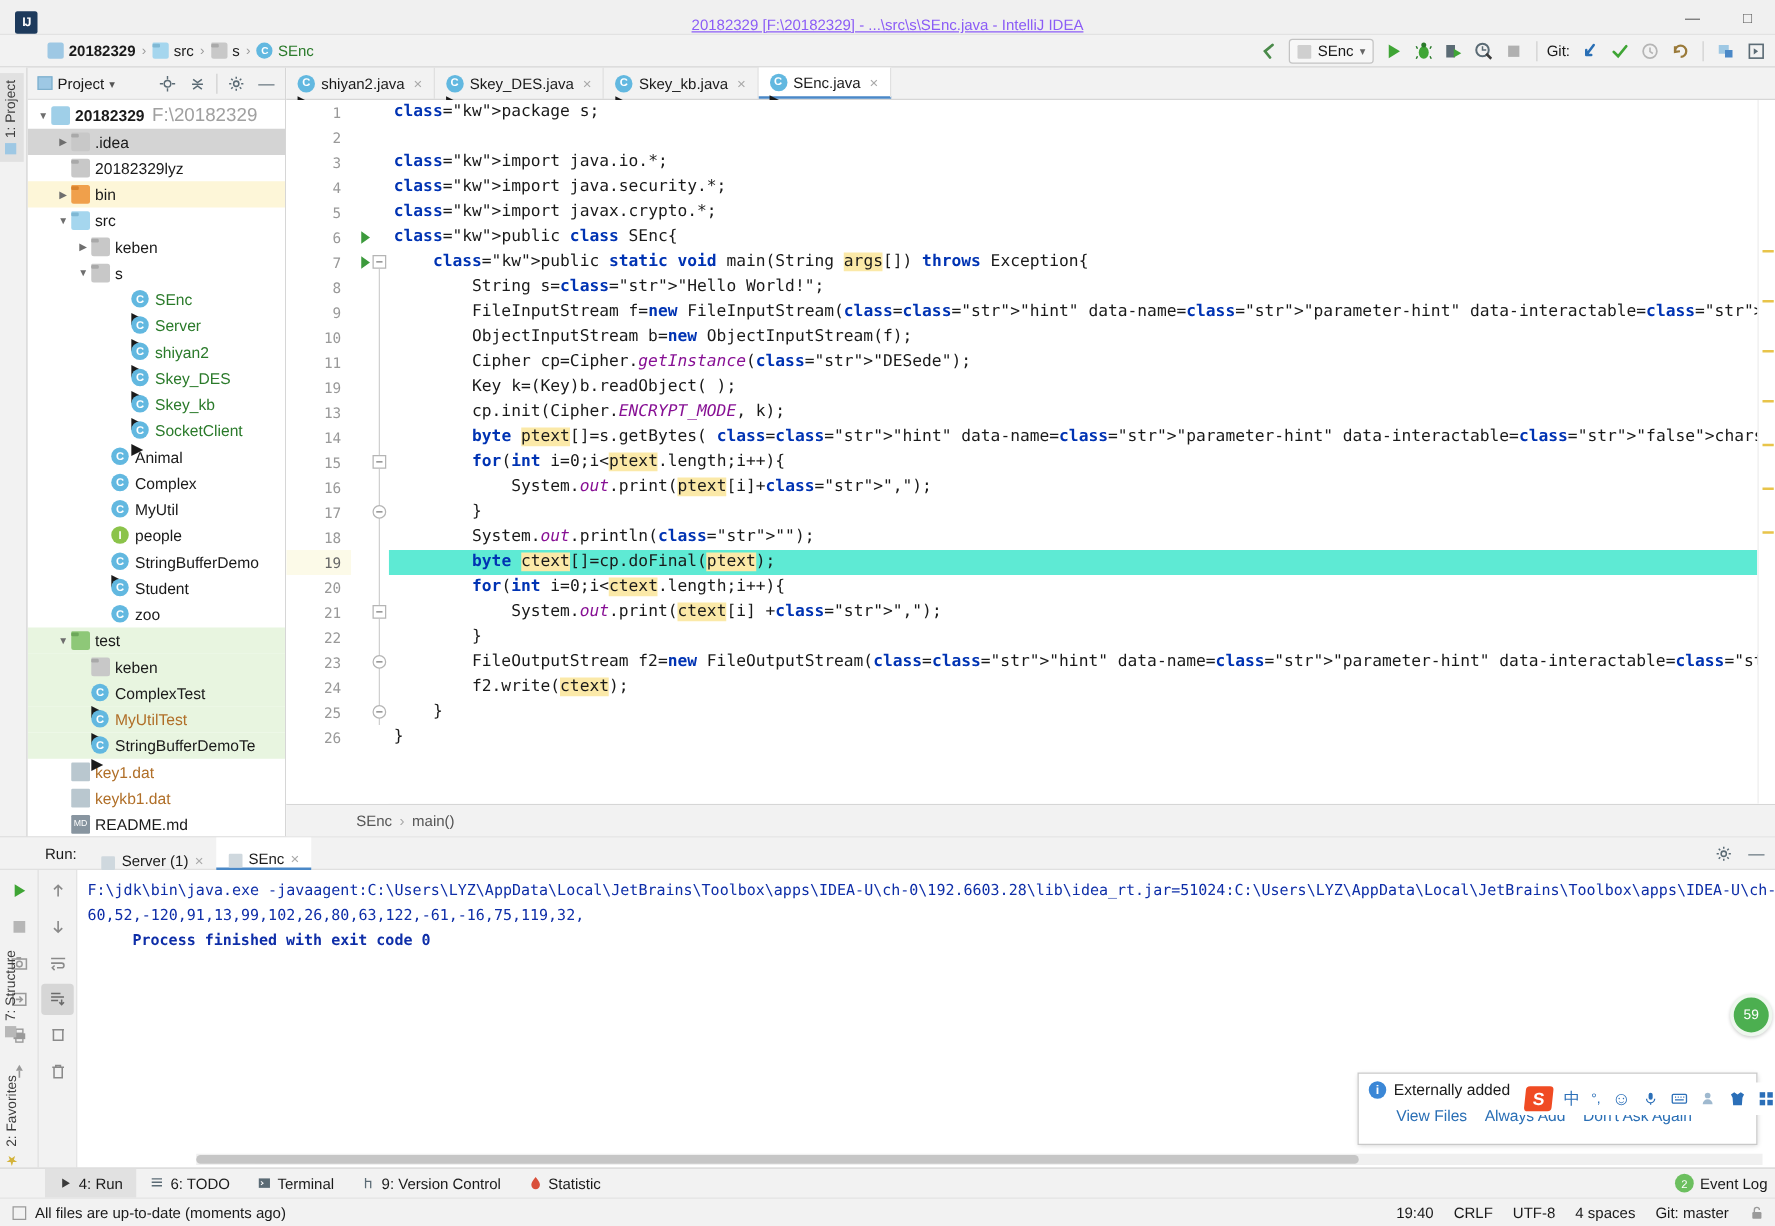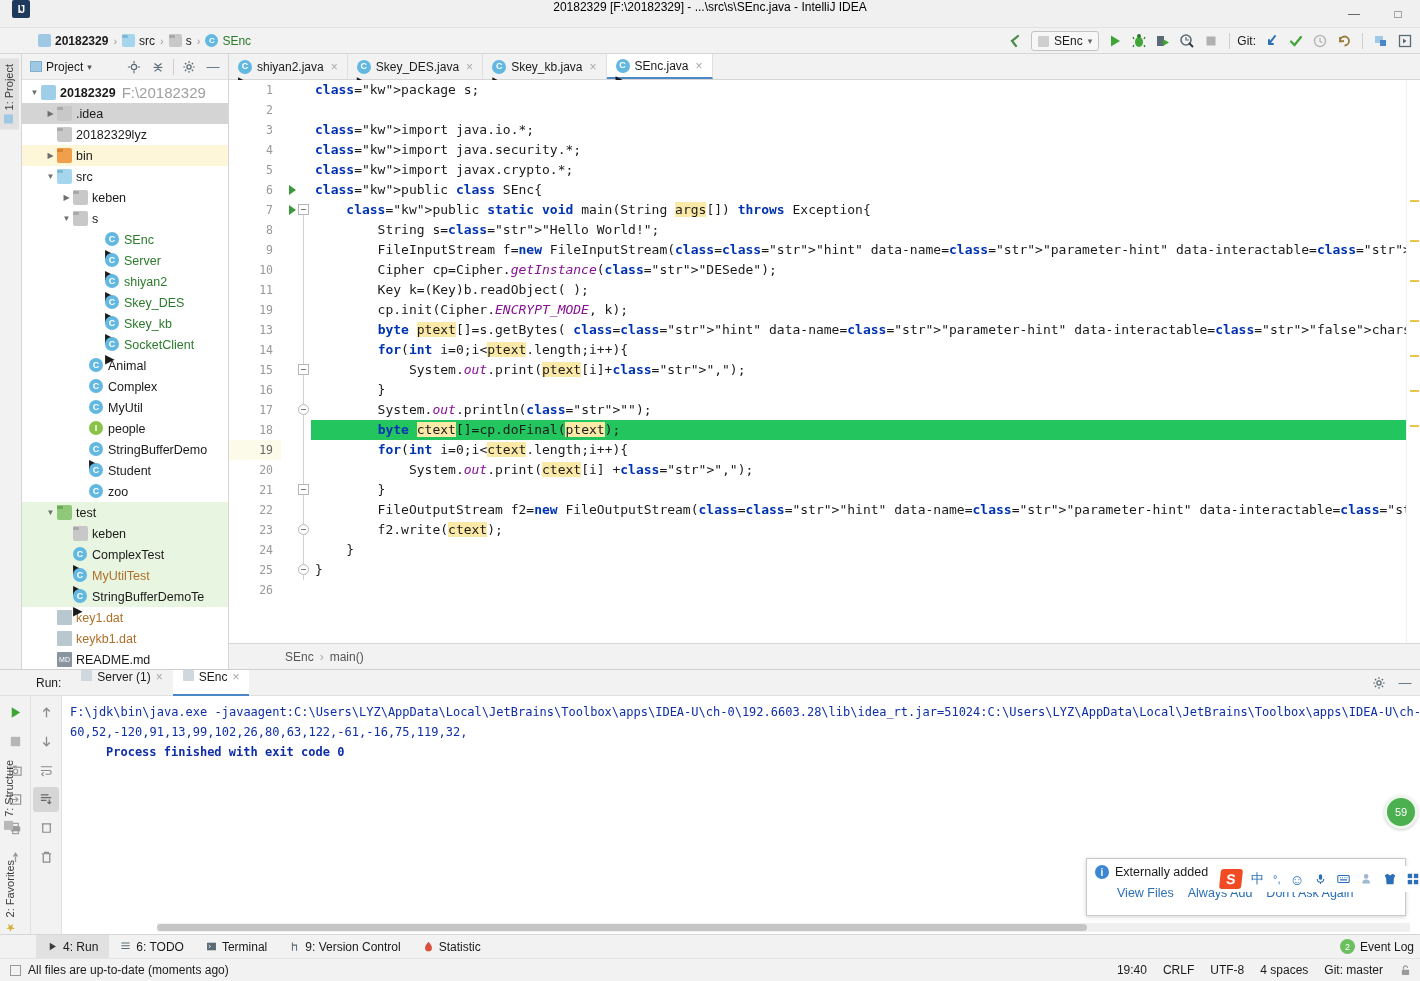--- a/index.html
+++ b/index.html
@@ -7,32 +7,33 @@
   body {
     font-family: "Liberation Sans", sans-serif;
     font-size: 12px;
     color:#1a1a1a;
     background:#f2f2f2;
     -webkit-font-smoothing: antialiased;
   }
 
   
   #titlebar {
-    height:28px; background:#f0f0f0; display:flex; align-items:flex-start;
+    height:28px; background:#f0f0f0; display:flex; align-items:flex-end;
     border-bottom:1px solid #e2e2e2; position:relative;
   }
   #app-logo {
     width:18px;height:18px;margin:0 8px 0 12px;background:#1d3a5c;
     border-radius:2px;color:#fff;font-size:10px;font-weight:bold;
     display:flex;align-items:center;justify-content:center;letter-spacing:-1px;
   }
   .menu-item { padding:4px 9px; font-size:12.5px; color:#1a1a1a; cursor:default;}
   #win-title {
-    position:absolute;left:0;right:0;text-align:center;font-size:12px;color:#000000;
+    position:absolute;left:0;right:0;text-align:center;font-size:12px;color:#8b5cf6;
     pointer-events:none;
+    text-decoration:underline;
   }
   #win-controls{position:absolute;right:0;top:0;height:28px;display:flex;align-items:center;z-index:3;}
   .wbtn{width:44px;height:28px;display:flex;align-items:center;justify-content:center;color:#555;font-size:12px;}
 
   
   #navbar {
     height:26px; background:#f2f2f2; display:flex; align-items:center;
     border-bottom:1px solid #d6d6d6; position:relative; padding-left:36px;
   }
   .crumb { display:flex;align-items:center;gap:4px;font-size:12px;padding:0 2px;}
@@ -102,33 +103,33 @@
   .ln{height:20px;line-height:20px;font-size:11.5px;color:#999;padding-right:8px;font-family:"DejaVu Sans Mono",monospace;}
   .ln.cur{color:#666;background:#fcfae8;}
   #markers{width:30px;flex:none;position:relative;background:#fff;}
   .runmark{position:absolute;left:8px;width:0;height:0;border-left:7px solid #3c9a3c;border-top:5px solid transparent;border-bottom:5px solid transparent;}
   .foldline{position:absolute;left:22px;width:1px;background:#d0d0d0;}
   .foldbox{position:absolute;left:17px;width:11px;height:11px;border:1px solid #b5b5b5;background:#fff;}
   .foldbox:after{content:"";position:absolute;left:2px;top:4px;width:5px;height:1px;background:#7a7a7a;}
   .foldbox.round{border-radius:50%;}
   #code{flex:1;position:relative;overflow:hidden;font-family:"DejaVu Sans Mono",monospace;font-size:13px;}
   .cl{height:20px;line-height:20px;white-space:pre;padding-left:4px;}
-  .cl.cur{background:#22c55e;}
+  .cl.cur{background:#5eead4;}
   .kw{color:#0033b3;font-weight:bold;}
   .st{color:#871094;font-style:italic;}
   .hlid{background:#fbe9a8;}
   #rightgutter{width:14px;flex:none;background:#fff;border-left:1px solid #eee;position:relative;}
   .rg-mark{position:absolute;right:1px;width:9px;height:2px;background:#e8c44a;}
   #breadcrumbs{height:26px;background:#f2f2f2;border-top:1px solid #d6d6d6;display:flex;align-items:center;padding-left:56px;gap:6px;font-size:12px;color:#555;}
 
   
   #runpanel{height:265px;display:flex;flex-direction:column;border-top:1px solid #cfcfcf;background:#fff;}
   #runhead{height:26px;background:#f2f2f2;display:flex;align-items:center;padding-left:36px;gap:0;border-bottom:1px solid #e0e0e0;position:relative;}
   #runhead .rl{font-size:12px;margin-right:10px;color:#1a1a1a;}
-  .rtab{display:flex;align-items:flex-start;gap:5px;padding:0 10px;height:26px;font-size:12px;}
+  .rtab{display:flex;align-items:flex-end;gap:5px;padding:0 10px;height:26px;font-size:12px;}
   .rtab.active{border-bottom:2px solid #4a88c7;background:#fff;}
   .rtab .x{color:#a8a8a8;}
   #runhead-right{position:absolute;right:4px;display:flex;align-items:center;gap:4px;}
   #runbody{flex:1;display:flex;min-height:0;}
   #runtools{width:62px;flex:none;display:flex;background:#f2f2f2;border-right:1px solid #e0e0e0;}
   .tcol{width:31px;display:flex;flex-direction:column;align-items:center;padding-top:4px;gap:4px;}
   .titem{width:26px;height:25px;display:flex;align-items:center;justify-content:center;border-radius:3px;}
   .titem.sel{background:#d6d6d6;}
   #console{flex:1;overflow:hidden;padding:6px 0 0 8px;background:#fff;position:relative;}
   .co{font-family:"DejaVu Sans Mono",monospace;font-size:12px;line-height:20px;white-space:pre;color:#1a1a1a;}
@@ -564,20 +565,21 @@
       <div id="code">
           <div class="cl"><span <span="" class="kw">class</span>="kw"&gt;package s;</div>
           <div class="cl"></div>
           <div class="cl"><span <span="" class="kw">class</span>="kw"&gt;import java.io.*;</div>
           <div class="cl"><span <span="" class="kw">class</span>="kw"&gt;import java.security.*;</div>
           <div class="cl"><span <span="" class="kw">class</span>="kw"&gt;import javax.crypto.*;</div>
           <div class="cl"><span <span="" class="kw">class</span>="kw"&gt;public <span class="kw">class</span> SEnc{</div>
           <div class="cl">    <span <span="" class="kw">class</span>="kw"&gt;public <span class="kw">static</span> <span class="kw">void</span> main(String <span class="hlid">args</span>[]) <span class="kw">throws</span> Exception{</div>
           <div class="cl">        String s=<span <span="" class="kw">class</span>="str"&gt;"Hello World!";</div>
           <div class="cl">        FileInputStream f=<span class="kw">new</span> FileInputStream(<span <span="" class="kw">class</span>=<span <span="" class="kw">class</span>="str"&gt;"hint" data-name=<span <span="" class="kw">class</span>="str"&gt;"parameter-hint" data-interactable=<span <span="" class="kw">class</span>="str"&gt;"false"&gt; name: ="str"&gt;"key1.dat");</div>
+          <div class="cl">        ObjectInputStream b=<span class="kw">new</span> ObjectInputStream(f);</div>
           <div class="cl">        Cipher cp=Cipher.<span class="st">getInstance</span>(<span <span="" class="kw">class</span>="str"&gt;"DESede");</div>
           <div class="cl">        Key k=(Key)b.readObject( );</div>
           <div class="cl">        cp.init(Cipher.<span class="st">ENCRYPT_MODE</span>, k);</div>
           <div class="cl">        <span class="kw">byte</span> <span class="hlid">ptext</span>[]=s.getBytes( <span <span="" class="kw">class</span>=<span <span="" class="kw">class</span>="str"&gt;"hint" data-name=<span <span="" class="kw">class</span>="str"&gt;"parameter-hint" data-interactable=<span <span="" class="kw">class</span>="str"&gt;"false"&gt;charsetName: ="str"&gt;"UTF8");</div>
           <div class="cl">        <span class="kw">for</span>(<span class="kw">int</span> i=0;i&lt;<span class="hlid">ptext</span>.length;i++){</div>
           <div class="cl">            System.<span class="st">out</span>.print(<span class="hlid">ptext</span>[i]+<span <span="" class="kw">class</span>="str"&gt;",");</div>
           <div class="cl">        }</div>
           <div class="cl">        System.<span class="st">out</span>.println(<span <span="" class="kw">class</span>="str"&gt;"");</div>
           <div class="cl cur">        <span class="kw">byte</span> <span class="hlid">ctext</span>[]=cp.doFinal(<span class="hlid">ptext</span>);</div>
           <div class="cl">        <span class="kw">for</span>(<span class="kw">int</span> i=0;i&lt;<span class="hlid">ctext</span>.length;i++){</div>

